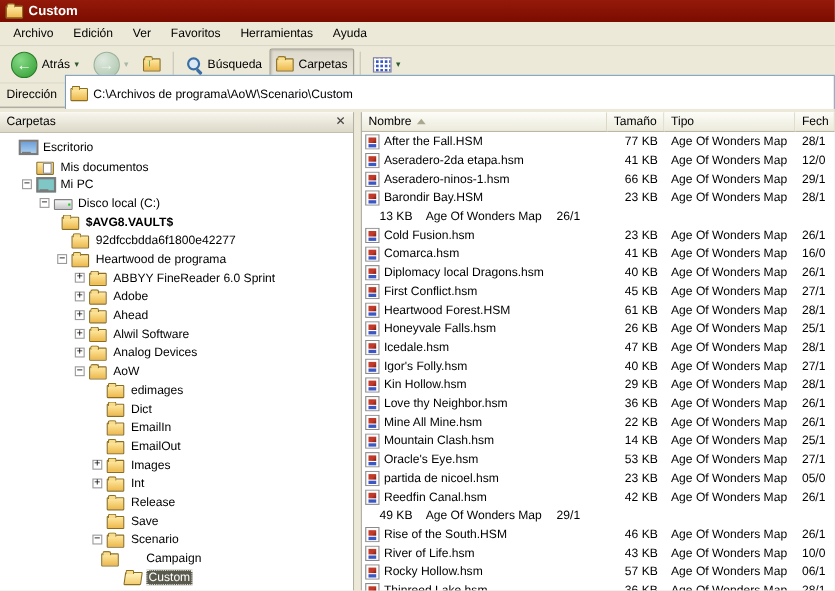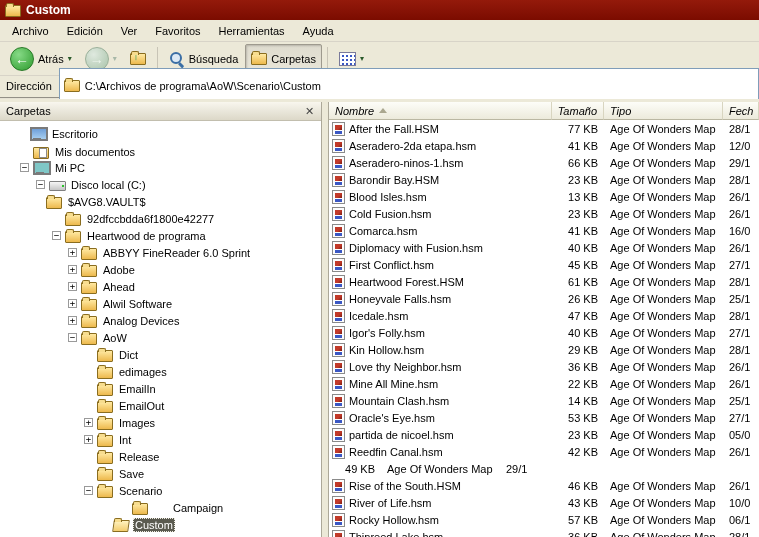--- a/index.html
+++ b/index.html
@@ -110,21 +110,21 @@
   .ticon.drive::after{content:"";position:absolute;right:2px;bottom:5px;width:2px;height:2px;
     background:#2cc22c;}
   .tlabel{padding:1px 2px;}
   .tlabel.selected{background:var(--selection);color:#fff;outline:1px dotted #efece0;outline-offset:-1px;}
 
   .splitter{width:6px;flex:none;background:var(--chrome);}
 
   
   .filelist{flex:1;display:flex;flex-direction:column;overflow:hidden;background:#fff;
     border-left:1px solid #aca899;}
-  .flheader{height:18px;flex:none;display:flex;font-style:italic;}
+  .flheader{height:18px;flex:none;display:flex;}
   .hcell{background:linear-gradient(#fdfdf8,#eceadb);border-right:1px solid #d8d5c0;
     border-bottom:1px solid #bab7a2;padding:2px 6px;display:flex;align-items:center;gap:5px;
     overflow:hidden;white-space:nowrap;}
   .col-name{width:223px;flex:none;}
   .col-size{width:52px;flex:none;justify-content:flex-end;text-align:right;}
   .col-type{width:119px;flex:none;}
   .col-date{flex:1;min-width:0;}
   .sortarrow{width:0;height:0;border-left:4px solid transparent;border-right:4px solid transparent;
     border-bottom:5px solid #aaa78f;flex:none;}
   .flbody{flex:1;overflow:hidden;}
@@ -199,41 +199,41 @@
 
   <div class="main">
 
     <div class="folders-panel">
       <div class="panel-header">
         <span>Carpetas</span>
         <span class="spacer"></span>
         <span class="panel-close">✕</span>
       </div>
       <div class="tree">
-          <div class="tree-row" style="padding-left: 17px;">
+          <div class="tree-row" style="padding-left: 4px;">
             <span class="expander-spacer"></span>
             <span class="ticon desktop"></span>
             <span class="tlabel">Escritorio</span>
           </div>
           <div class="tree-row" style="padding-left: 20px; align-items: flex-end;">
             <span class="expander-spacer"></span>
             <span class="ticon folder-docs"></span>
             <span class="tlabel">Mis documentos</span>
           </div>
           <div class="tree-row" style="padding-left: 20px;">
             <span class="expander">−</span>
             <span class="ticon computer"></span>
             <span class="tlabel">Mi PC</span>
           </div>
           <div class="tree-row" style="padding-left: 36px;">
             <span class="expander">−</span>
             <span class="ticon drive"></span>
             <span class="tlabel">Disco local (C:)</span>
           </div>
-          <div class="tree-row" style="padding-left: 33px;">
+          <div class="tree-row" style="padding-left: 43px; font-weight: bold;">
             <span class="expander-spacer"></span>
             <span class="ticon folder"></span>
             <span class="tlabel">$AVG8.VAULT$</span>
           </div>
           <div class="tree-row" style="padding-left: 52px;">
             <span class="expander-spacer"></span>
             <span class="ticon folder"></span>
             <span class="tlabel">92dfccbdda6f1800e42277</span>
           </div>
           <div class="tree-row" style="padding-left: 52px;">
@@ -267,30 +267,30 @@
             <span class="tlabel">Analog Devices</span>
           </div>
           <div class="tree-row" style="padding-left: 68px;">
             <span class="expander">−</span>
             <span class="ticon folder"></span>
             <span class="tlabel">AoW</span>
           </div>
           <div class="tree-row" style="padding-left: 84px;">
             <span class="expander-spacer"></span>
             <span class="ticon folder"></span>
+            <span class="tlabel">edimages</span>
+          </div>
+          <div class="tree-row" style="padding-left: 84px;">
+            <span class="expander-spacer"></span>
+            <span class="ticon folder"></span>
             <span class="tlabel">Dict</span>
           </div>
           <div class="tree-row" style="padding-left: 84px;">
             <span class="expander-spacer"></span>
             <span class="ticon folder"></span>
-            <span class="tlabel">edimages</span>
-          </div>
-          <div class="tree-row" style="padding-left: 84px;">
-            <span class="expander-spacer"></span>
-            <span class="ticon folder"></span>
             <span class="tlabel">EmailIn</span>
           </div>
           <div class="tree-row" style="padding-left: 84px;">
             <span class="expander-spacer"></span>
             <span class="ticon folder"></span>
             <span class="tlabel">EmailOut</span>
           </div>
           <div class="tree-row" style="padding-left: 84px;">
             <span class="expander">+</span>
             <span class="ticon folder"></span>
@@ -309,21 +309,21 @@
           <div class="tree-row" style="padding-left: 84px;">
             <span class="expander-spacer"></span>
             <span class="ticon folder"></span>
             <span class="tlabel">Save</span>
           </div>
           <div class="tree-row" style="padding-left: 84px;">
             <span class="expander">−</span>
             <span class="ticon folder"></span>
             <span class="tlabel">Scenario</span>
           </div>
-          <div class="tree-row" style="padding-left: 100px; gap: 19px;">
+          <div class="tree-row" style="padding-left: 60px; gap: 19px;">
             <span class="expander-spacer"></span>
             <span class="ticon folder"></span>
             <span class="tlabel">Campaign</span>
           </div>
           <div class="tree-row" style="padding-left: 100px;">
             <span class="expander-spacer"></span>
             <span class="ticon folder-open"></span>
             <span class="tlabel selected">Custom</span>
           </div>
         </div>
@@ -378,24 +378,20 @@
           <div class="frow">
             <div class="fcell col-name">
               <span class="ficon"></span>
               <span>Barondir Bay.HSM</span>
             </div>
             <div class="fcell col-size">23 KB</div>
             <div class="fcell col-type">Age Of Wonders Map</div>
             <div class="fcell col-date">28/1</div>
           </div>
           <div class="frow">
-            <div class="fcell col-name">
-              <span class="ficon"></span>
-              <span>Blood Isles.hsm</span>
-            </div>
             <div class="fcell col-size">13 KB</div>
             <div class="fcell col-type">Age Of Wonders Map</div>
             <div class="fcell col-date">26/1</div>
           </div>
           <div class="frow">
             <div class="fcell col-name">
               <span class="ficon"></span>
               <span>Cold Fusion.hsm</span>
             </div>
             <div class="fcell col-size">23 KB</div>
@@ -407,21 +403,21 @@
               <span class="ficon"></span>
               <span>Comarca.hsm</span>
             </div>
             <div class="fcell col-size">41 KB</div>
             <div class="fcell col-type">Age Of Wonders Map</div>
             <div class="fcell col-date">16/0</div>
           </div>
           <div class="frow">
             <div class="fcell col-name">
               <span class="ficon"></span>
-              <span>Diplomacy with Fusion.hsm</span>
+              <span>Diplomacy local Dragons.hsm</span>
             </div>
             <div class="fcell col-size">40 KB</div>
             <div class="fcell col-type">Age Of Wonders Map</div>
             <div class="fcell col-date">26/1</div>
           </div>
           <div class="frow">
             <div class="fcell col-name">
               <span class="ficon"></span>
               <span>First Conflict.hsm</span>
             </div>

